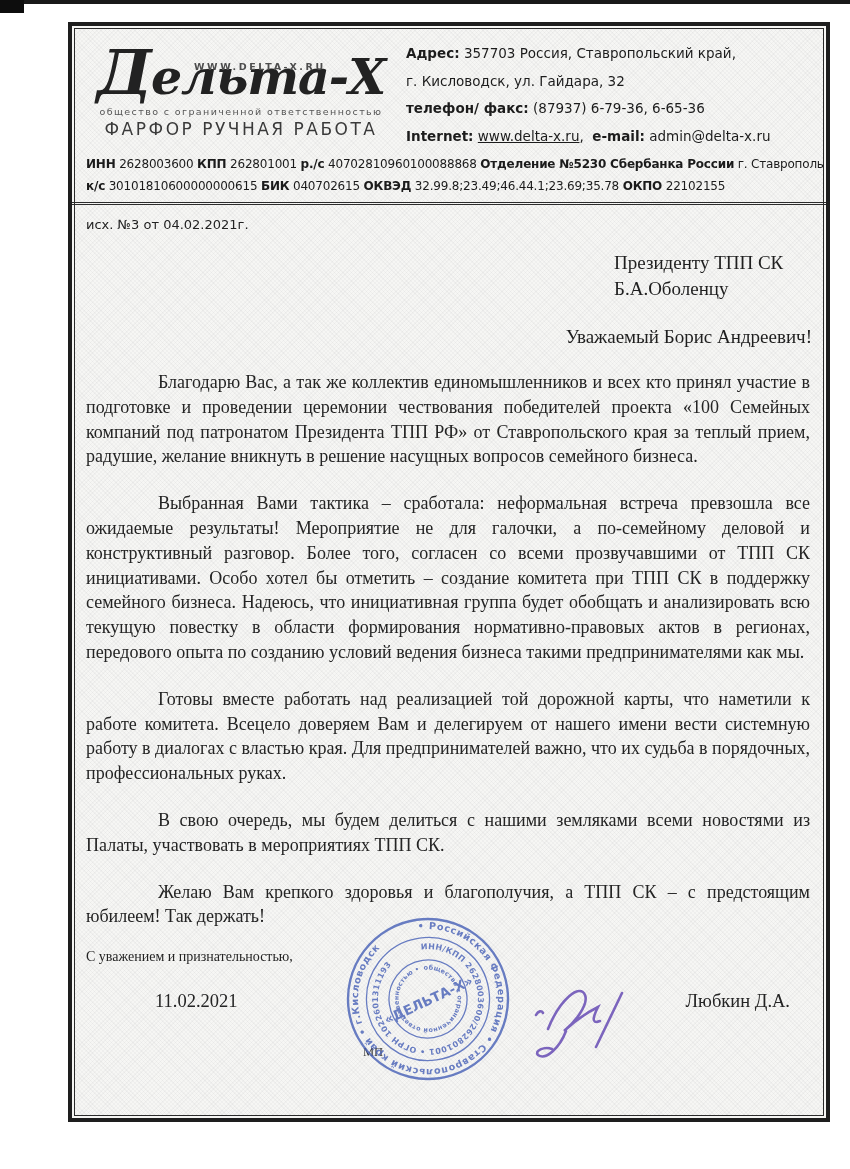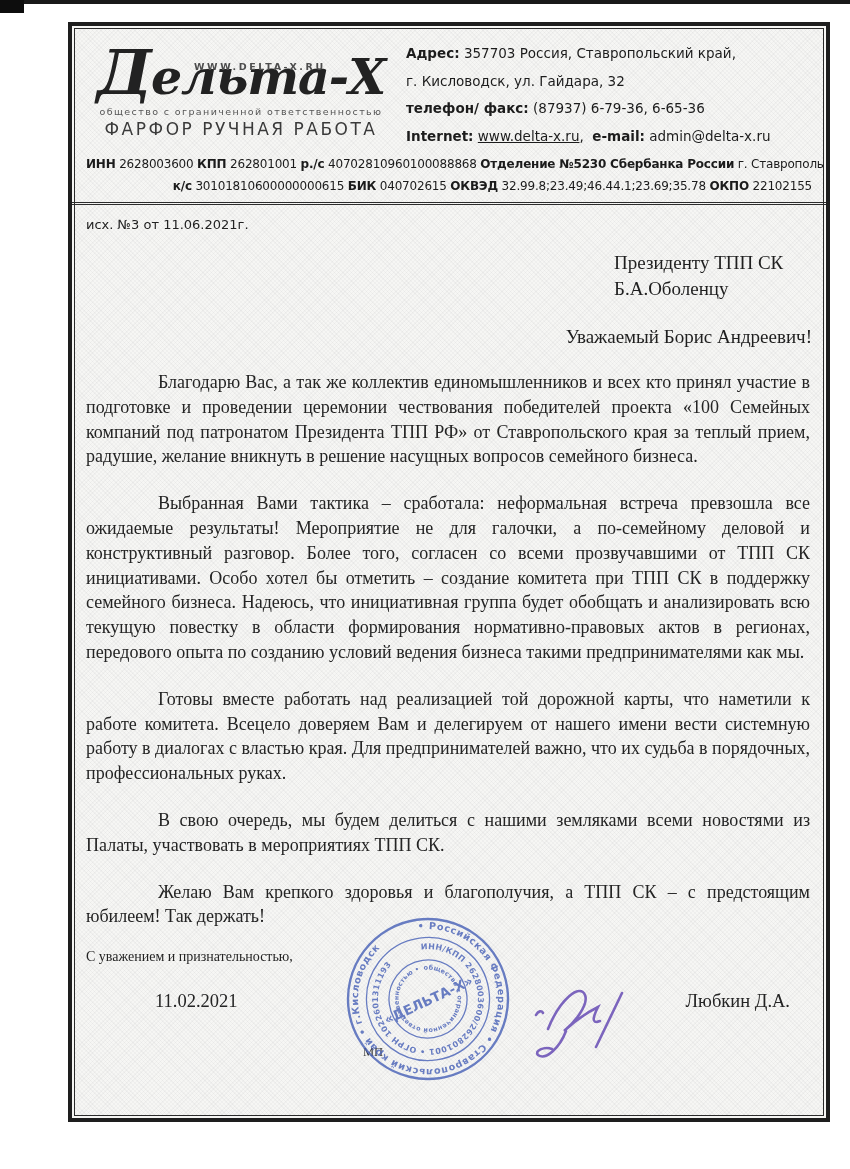--- a/index.html
+++ b/index.html
@@ -44,21 +44,21 @@
     letter-spacing:2.5px;margin-top:2px;white-space:nowrap;
   }
   .contact{
     flex:1;font-family:"DejaVu Sans",sans-serif;font-size:13.5px;color:#1c1c1c;
     line-height:27.5px;padding:8px 0 0 10px;white-space:nowrap;
   }
   .cb{font-weight:bold;}
   .u{text-decoration:underline;}
 
   .requisites{
-    text-align:right;font-family:"DejaVu Sans",sans-serif;font-size:12px;
+    text-align:left;font-family:"DejaVu Sans",sans-serif;font-size:12px;
     letter-spacing:-0.2px;color:#1b1b1b;line-height:22px;margin-top:3px;white-space:nowrap;
   }
   .divider{height:1px;border-top:1px solid #2c2c2c;border-bottom:1px solid #2c2c2c;
     margin:5px -14px 0 -14px;}
 
   
   .ref{font-family:"DejaVu Sans",sans-serif;font-size:13px;color:#222;margin-top:12px;}
   .addressee{margin:18px 10px 0 0;text-align:left;font-size:19px;line-height:26px;
     color:#1f1f1f;width:200px;margin-left:528px;}
   .salutation{text-align:right;font-size:19px;margin-top:24px;color:#1f1f1f;}
@@ -100,21 +100,21 @@
     </div>
   </div>
 
   <div class="requisites">
     <div><span class="cb">ИНН</span><span> 2628003600 </span><span class="cb">КПП</span><span> 262801001 </span><span class="cb">р./с</span><span> 40702810960100088868 </span><span class="cb">Отделение №5230 Сбербанка России</span><span> г. Ставрополь</span></div>
     <div><span class="cb">к/с</span><span> 30101810600000000615 </span><span class="cb">БИК</span><span> 040702615 </span><span class="cb">ОКВЭД</span><span> 32.99.8;23.49;46.44.1;23.69;35.78 </span><span class="cb">ОКПО</span><span> 22102155</span></div>
   </div>
 
   <div class="divider"></div>
 
-  <div class="ref">исх. №3 от 11.06.2021г.</div>
+  <div class="ref">исх. №3 от 04.02.2021г.</div>
 
   <div class="addressee">
     <div>Президенту ТПП СК</div>
     <div>Б.А.Оболенцу</div>
   </div>
 
   <div class="salutation">Уважаемый Борис Андреевич!</div>
 
   <div class="body-text">
     <p>Благодарю Вас, а так же коллектив единомышленников и всех кто принял участие в подготовке и проведении церемонии чествования победителей проекта «100 Семейных компаний под патронатом Президента ТПП РФ» от Ставропольского края за теплый прием, радушие, желание вникнуть в решение насущных вопросов семейного бизнеса.</p>

